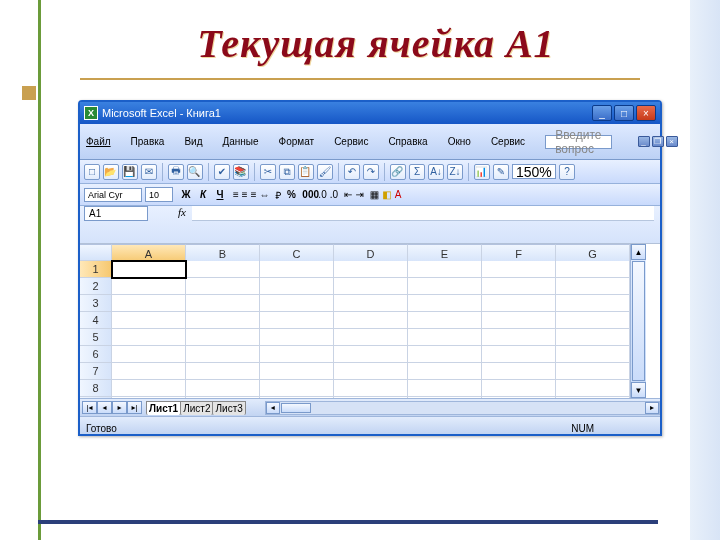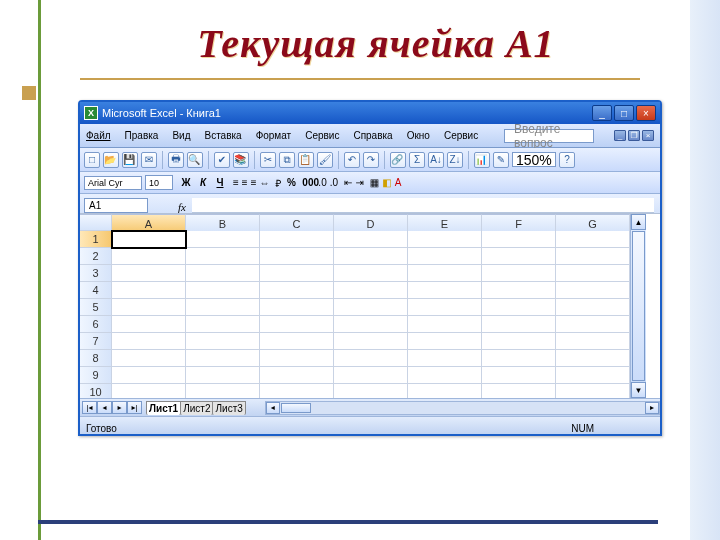--- a/index.html
+++ b/index.html
@@ -13,35 +13,35 @@
   .blue-strip { position: absolute; right: 0; top: 0; width: 30px; height: 540px; background: linear-gradient(90deg,#e8f0fa 0%, #d8e4f6 100%); }
   .underline-band { position:absolute; left:38px; bottom:16px; width:620px; height:4px; background:#2b3f7a; }
 
   .excel { position: absolute; left: 78px; top: 100px; width: 584px; height: 336px; border: 2px solid #1b5fc8; border-radius: 4px 4px 0 0; box-shadow: 1px 1px 3px rgba(0,0,0,0.3); font-size: 10px; color:#000; display:flex; flex-direction:column; }
   .titlebar { height: 22px; background: linear-gradient(#3a81e0,#1556c6); display:flex; align-items:center; padding:0 4px; color:#fff; font-size:11px; }
   .titlebar .xicon { width:14px; height:14px; background:#2a8a35; border:1px solid #fff; margin-right:4px; display:flex; align-items:center; justify-content:center; font-size:9px; font-weight:bold; color:#fff;}
   .titlebar .tbtns { margin-left:auto; display:flex; gap:2px;}
   .tbtn { width:20px; height:16px; display:flex; align-items:center; justify-content:center; font-size:10px; border:1px solid #0b3a8a; border-radius:2px;}
   .tbtn.min, .tbtn.max { background:linear-gradient(#6aa0e8,#3a6dc8); color:#fff;}
   .tbtn.close { background:linear-gradient(#e86a4a,#c73a1a); color:#fff;}
-  .menubar { height:24px; background:linear-gradient(#dfeaff,#bcd1f5); border-bottom:1px solid #7a9acb; display:flex; align-items:center; padding:0 6px; gap:14px; font-size:10px; }
+  .menubar { height:36px; background:linear-gradient(#dfeaff,#bcd1f5); border-bottom:1px solid #7a9acb; display:flex; align-items:center; padding:0 6px; gap:20px; font-size:10px; }
   .menubar span { cursor:default; }
   .menubar .u { text-decoration:underline; }
   .askbox { margin-left:auto; width:90px; height:14px; background:#fff; border:1px solid #7a9acb; font-size:12px; color:#888; padding:0 9px; display:flex; align-items:center;}
   .wmini { margin-left:6px; display:flex; gap:2px;}
   .wmini div { width:12px; height:11px; border:1px solid #3a5a9a; border-radius:1px; background:linear-gradient(#9ab8e4,#6a8acb); font-size:8px; color:#fff; display:flex; align-items:center; justify-content:center;}
   .toolbar { height:24px; background:linear-gradient(#e8f0ff,#c9dafc); border-bottom:1px solid #96b1db; display:flex; align-items:center; padding:0 4px; gap:3px; font-size:10px;}
   .toolbar .ico { width:16px; height:16px; border:1px solid #7a9acb; border-radius:2px; background:linear-gradient(#fff,#e2ecfc); display:flex; align-items:center; justify-content:center; font-size:10px; color:#3060a0;}
   .toolbar .sep { width:1px; height:18px; background:#9cb3d8; margin:0 2px;}
   .toolbar .zoom { width:44px; height:15px; border:1px solid #7a9acb; background:#fff; font-size:14px; padding:0 3px; display:flex; align-items:center;}
   .fmtbar { height:22px; background:linear-gradient(#e8f0ff,#c9dafc); border-bottom:1px solid #96b1db; display:flex; align-items:center; padding:0 4px; gap:3px; font-size:10px;}
   .fmtbar .font { width:58px; height:14px; border:1px solid #7a9acb; background:#fff; font-size:9px; padding:0 3px; display:flex; align-items:center;}
   .fmtbar .sz { width:28px; height:15px; border:1px solid #7a9acb; background:#fff; font-size:9px; padding:0 3px; display:flex; align-items:center;}
   .fmtbar .b { font-weight:bold; font-size:10px; width:14px; text-align:center; border:1px solid transparent;}
-  .namebar { height:20px; background:linear-gradient(#e8f0ff,#d5e3fb); border-bottom:1px solid #b2c1d8; display:flex; align-items:flex-end; font-size:10px;}
+  .namebar { height:38px; background:linear-gradient(#e8f0ff,#d5e3fb); border-bottom:1px solid #b2c1d8; display:flex; align-items:flex-start; font-size:10px;}
   .namebox { width:64px; height:15px; margin-left:4px; border:1px solid #7a9acb; background:#fff; display:flex; align-items:center; padding:0 4px; font-size:10px;}
   .namebar .fx { margin-left:30px; font-style:italic; font-family:'Times New Roman',serif; font-size:11px;}
   .namebar .fxline { flex:1; height:15px; border-bottom:1px solid #b6c6de; margin-left:6px; margin-right:6px; background:#fff;}
   .grid-wrap { flex:1; display:flex; overflow:hidden; background:#fff;}
   .sheet { display:grid; grid-template-columns: 32px repeat(7,74px); grid-auto-rows:17px; }
   .hdr, .rh, .cell { border-right:1px solid #c9d3e4; border-bottom:1px solid #c9d3e4; display:flex; align-items:center; justify-content:center; font-size:11px; }
   .hdr { background:linear-gradient(#f0f6ff,#d6e4fa); color:#333; border-top:1px solid #b3c2de; height:19px;}
   .corner { background:linear-gradient(#f0f6ff,#d6e4fa); border-top:1px solid #b3c2de; border-right:1px solid #c9d3e4; border-bottom:1px solid #c9d3e4;}
   .hdr.active { background:linear-gradient(#ffe8b8,#f6c870); }
   .rh { background:linear-gradient(90deg,#f0f6ff,#d6e4fa); width:32px; color:#333;}
@@ -83,21 +83,21 @@
         <div class="tbtn min">_</div>
         <div class="tbtn max">□</div>
         <div class="tbtn close">×</div>
       </div>
     </div>
 
     <div class="menubar">
       <span><span class="u">Файл</span></span>
       <span>Правка</span>
       <span>Вид</span>
-      <span>Вставка</span>
+      <span>Данные</span>
       <span>Формат</span>
       <span>Сервис</span>
       <span>Справка</span>
       <span>Окно</span>
       <span>Сервис</span>
       <div class="askbox">Введите вопрос</div>
       <div class="wmini">
         <div>_</div>
         <div>❐</div>
         <div>×</div>

